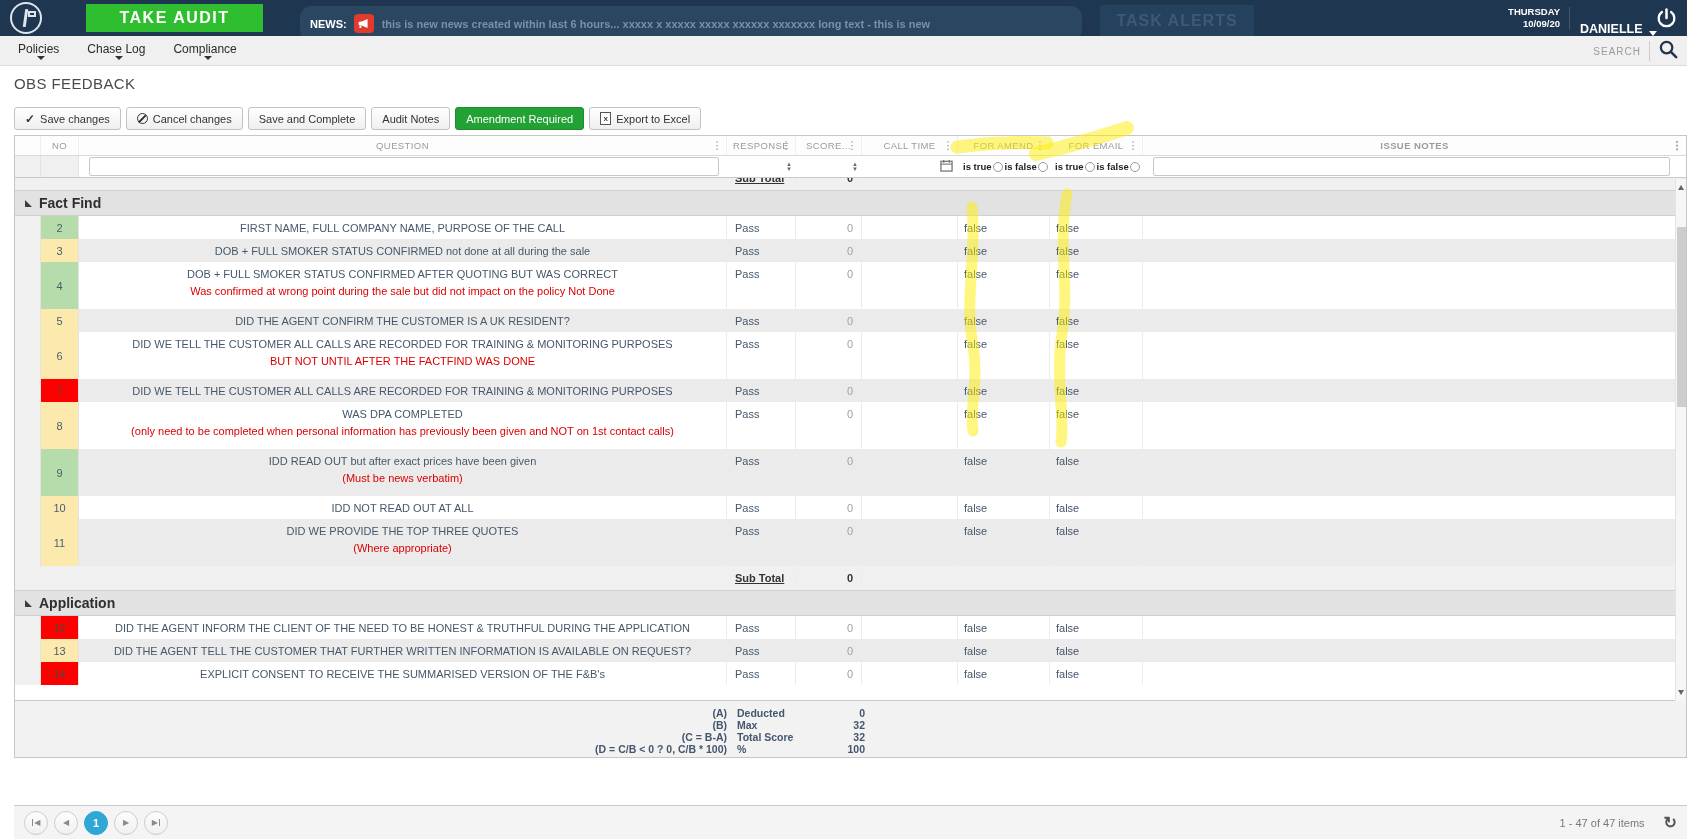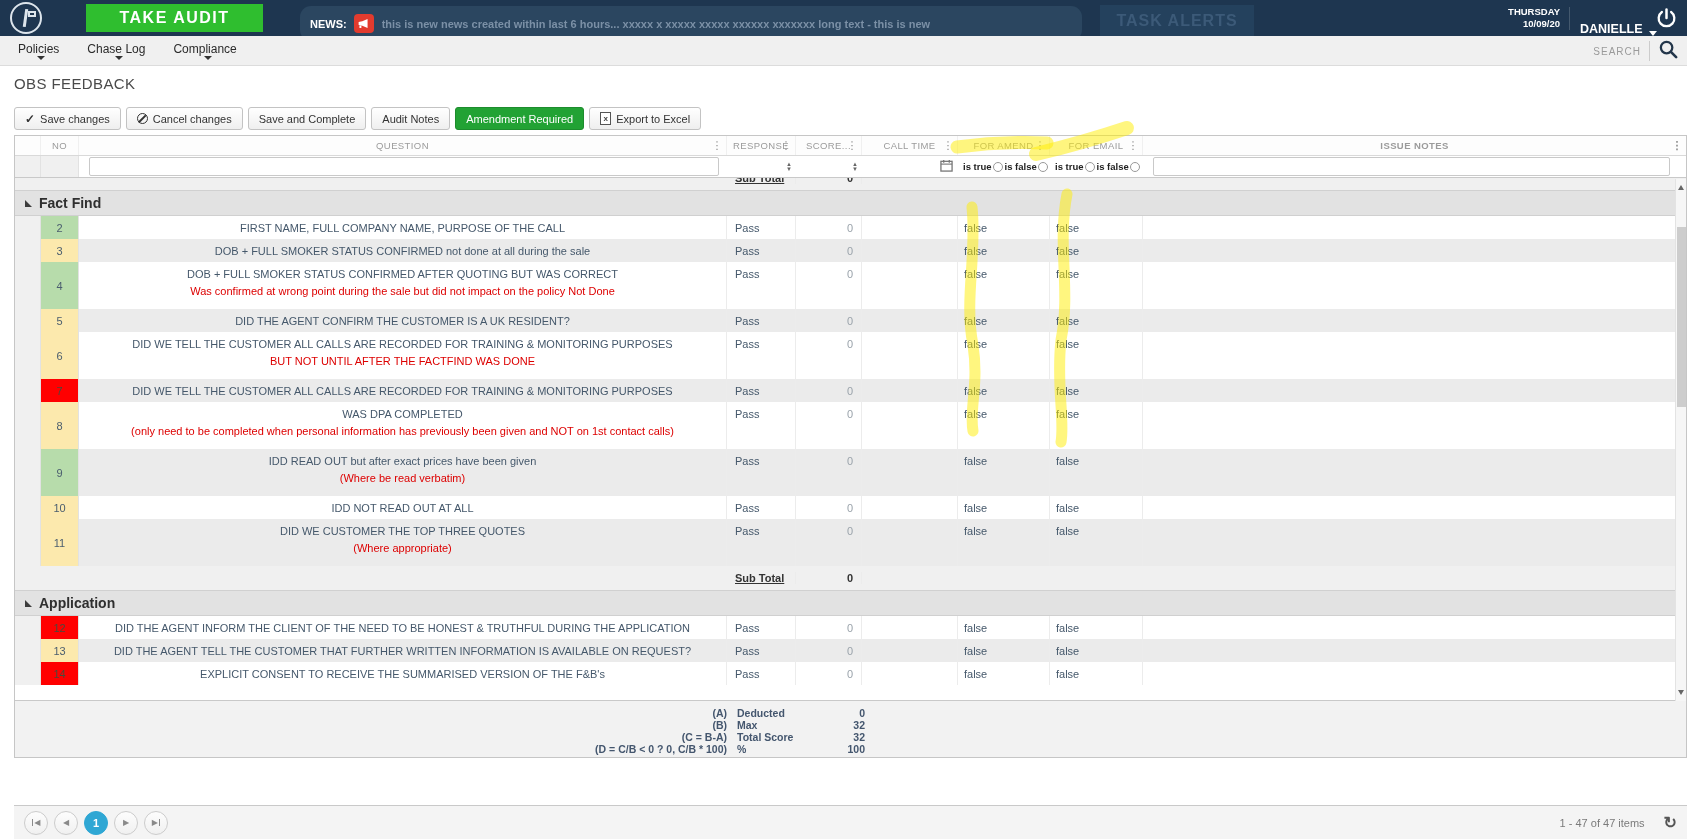--- a/index.html
+++ b/index.html
@@ -408,21 +408,21 @@
         <div class="cellv c-time w-time"></div>
         <div class="cellv c-amend w-amend">false</div>
         <div class="cellv c-email w-email">false</div>
         <div class="cellv w-notes"></div>
       </div>
       <div class="row tall alt">
         <div class="c-sel w-sel"></div>
         <div class="c-no w-no no-green">9</div>
         <div class="c-q w-q">
           <div class="q-main">IDD READ OUT but after exact prices have been given</div>
-          <div class="q-note">(Where be read verbatim)</div>
+          <div class="q-note">(Must be news verbatim)</div>
         </div>
         <div class="cellv c-resp w-resp">Pass</div>
         <div class="cellv c-score w-score">0</div>
         <div class="cellv c-time w-time"></div>
         <div class="cellv c-amend w-amend">false</div>
         <div class="cellv c-email w-email">false</div>
         <div class="cellv w-notes"></div>
       </div>
       <div class="row h23">
         <div class="c-sel w-sel"></div>
@@ -434,21 +434,21 @@
         <div class="cellv c-score w-score">0</div>
         <div class="cellv c-time w-time"></div>
         <div class="cellv c-amend w-amend">false</div>
         <div class="cellv c-email w-email">false</div>
         <div class="cellv w-notes"></div>
       </div>
       <div class="row tall alt">
         <div class="c-sel w-sel"></div>
         <div class="c-no w-no no-yellow">11</div>
         <div class="c-q w-q">
-          <div class="q-main">DID WE CUSTOMER THE TOP THREE QUOTES</div>
+          <div class="q-main">DID WE PROVIDE THE TOP THREE QUOTES</div>
           <div class="q-note">(Where appropriate)</div>
         </div>
         <div class="cellv c-resp w-resp">Pass</div>
         <div class="cellv c-score w-score">0</div>
         <div class="cellv c-time w-time"></div>
         <div class="cellv c-amend w-amend">false</div>
         <div class="cellv c-email w-email">false</div>
         <div class="cellv w-notes"></div>
       </div>
       <div class="row subtotal">

